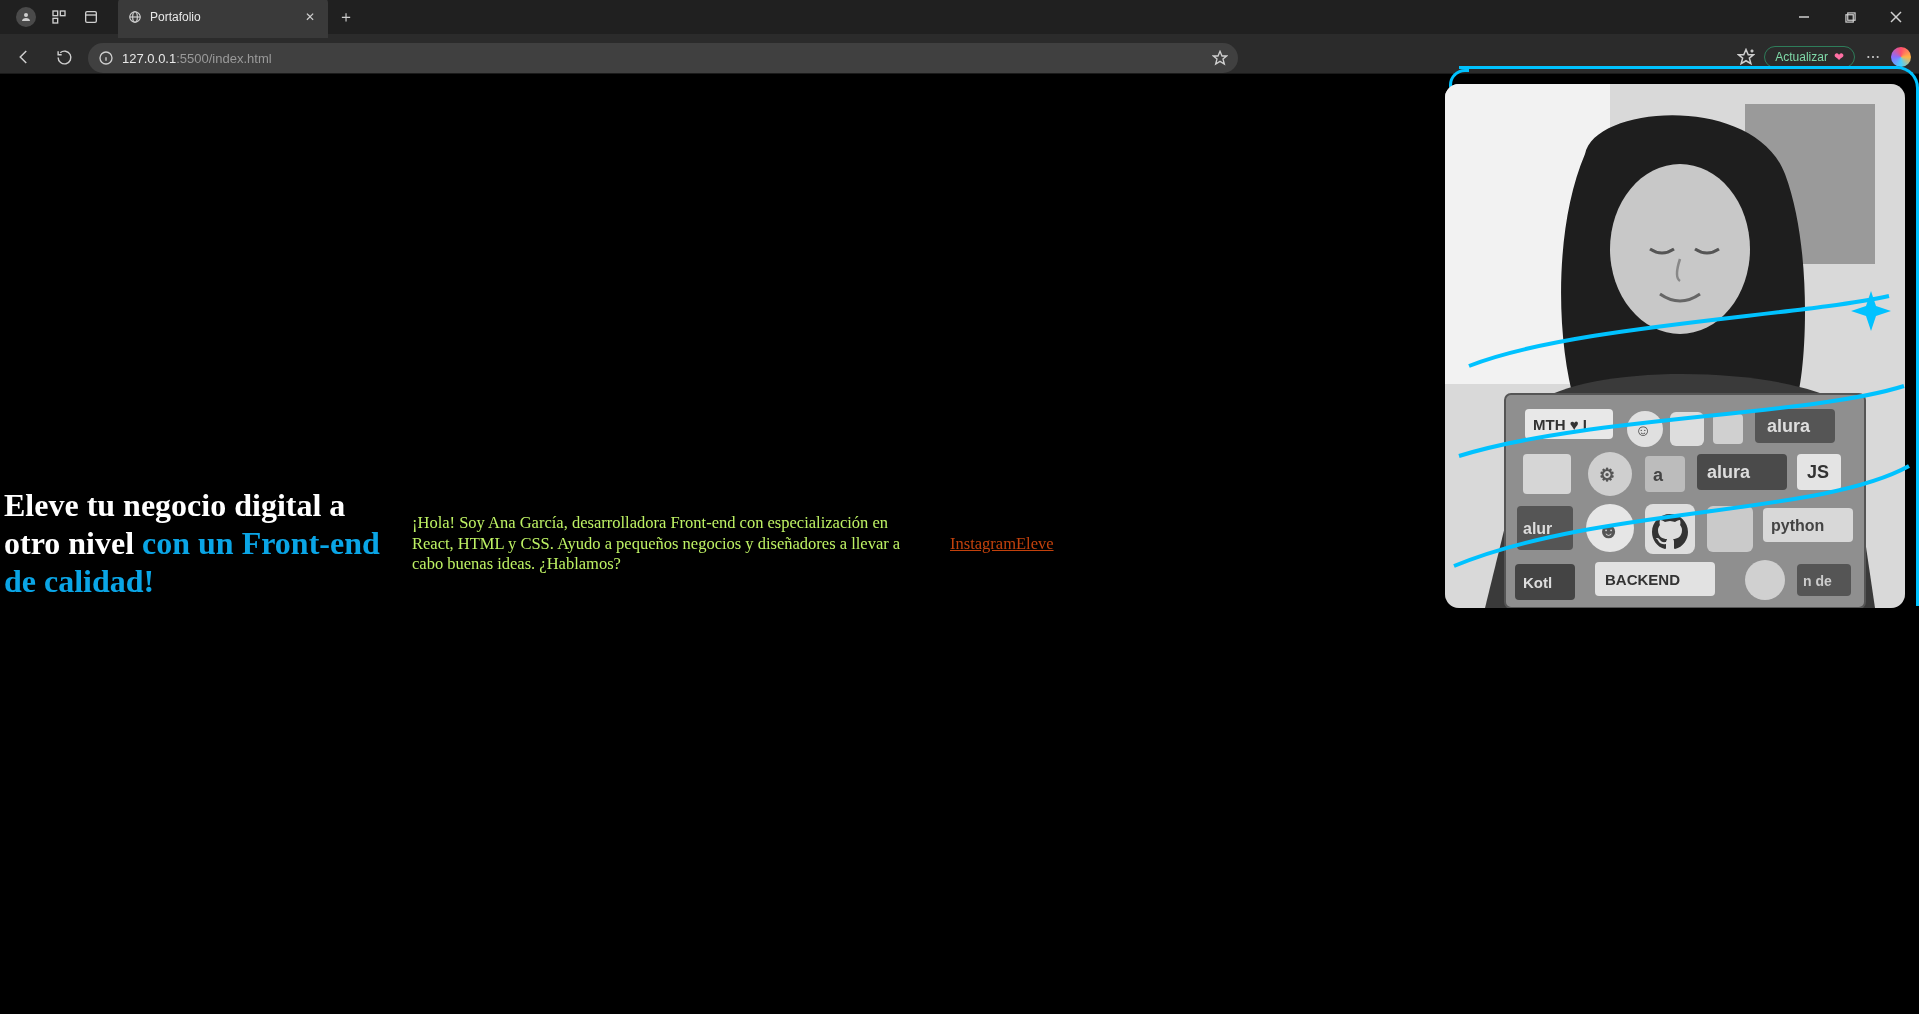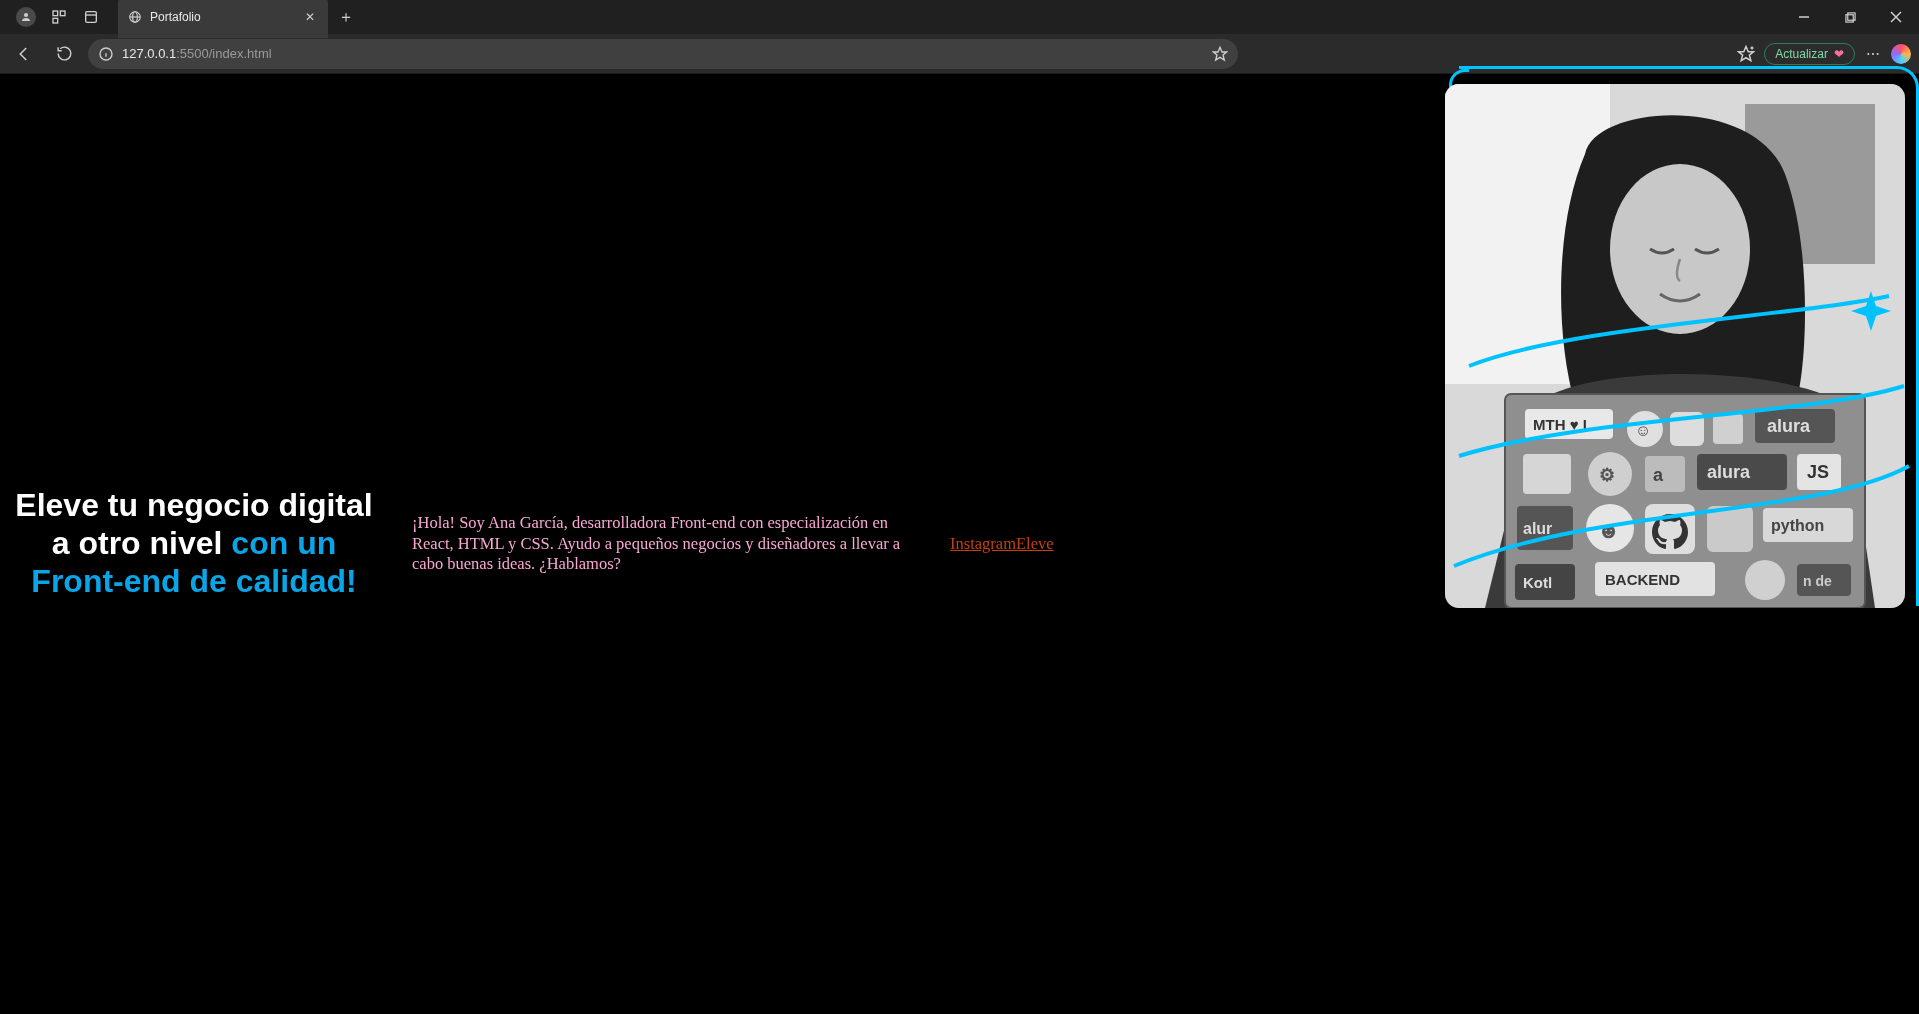--- a/index.html
+++ b/index.html
@@ -58,21 +58,21 @@
   .win-controls {
     margin-left:auto; display:flex; height:34px;
   }
   .win-controls div {
     width:46px; display:flex; align-items:center; justify-content:center;
     color:#cfcfcf; font-size:12px;
   }
 
   
   .toolbar {
-    display:flex; align-items:center; height:40px;
+    display:flex; align-items:flex-end; height:40px;
     background:#2b2b2b; padding:0 8px; gap:8px;
     border-bottom:1px solid #1a1a1a;
   }
   .tb-btn {
     width:32px; height:32px; display:flex; align-items:center; justify-content:center;
     color:#cfcfcf;
   }
   .addr {
     flex:0 0 auto;
     width:1150px;
@@ -106,35 +106,34 @@
     align-items:center;
   }
   .content-row {
     display:flex;
     align-items:center;
     width:100%;
     padding-left:4px;
     gap:28px;
   }
   .headline {
-    font-family: Liberation Sans, sans-serif;
+    font-family: Liberation Serif, serif;
     font-weight:bold;
     font-size:32px;
     line-height:1.18;
     max-width:380px;
     color:#fff;
-    text-align:center;
   }
   .headline .accent { color:#0aa5e6; }
   .desc {
     font-family: Georgia, "Times New Roman", serif;
     font-size:16.5px;
     line-height:1.25;
     max-width:510px;
-    color:#f9a8d4;
+    color:#bef264;
   }
   .links {
     font-family: Georgia, "Times New Roman", serif;
     font-size:16.5px;
   }
   .links a { color:#c2410c; text-decoration:underline; }
 
   
   .hero-wrap {
     position:absolute;

